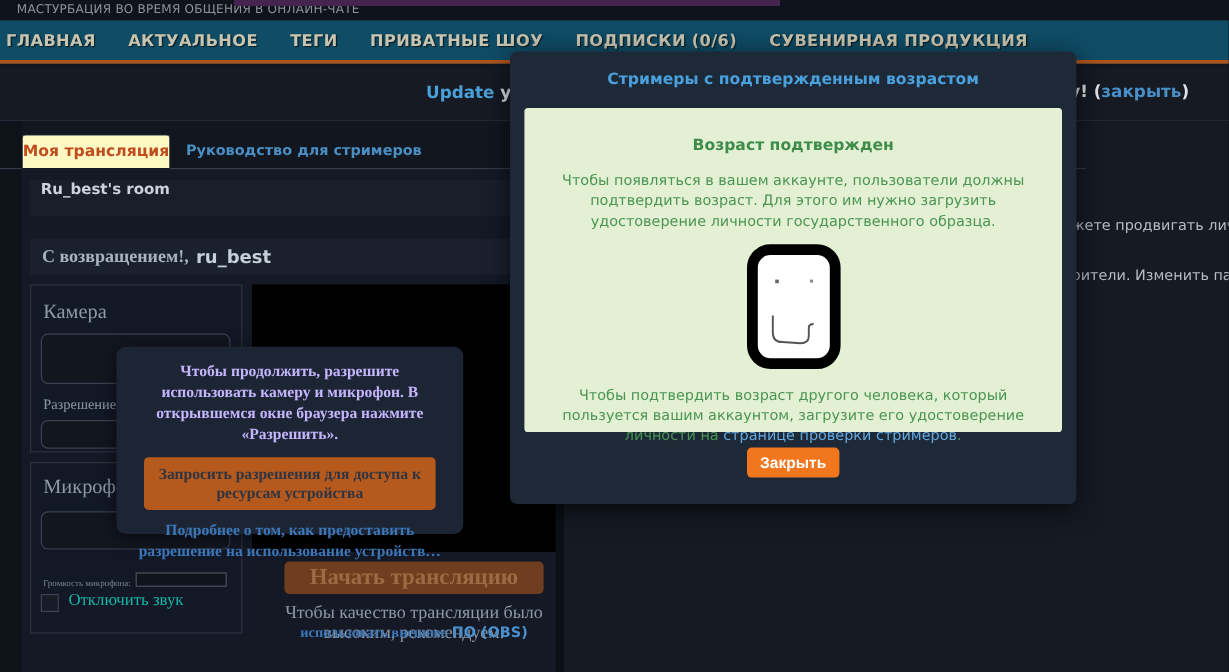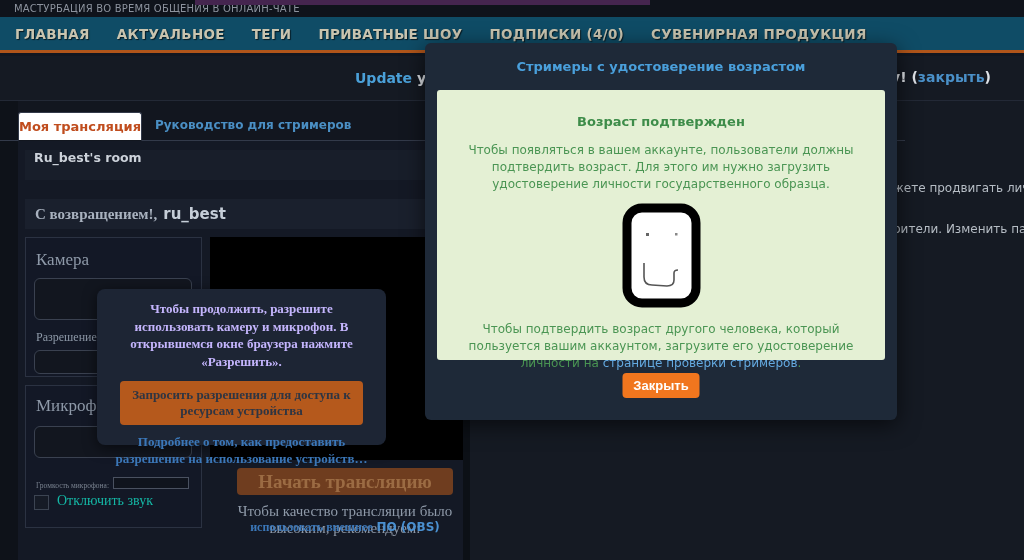--- a/index.html
+++ b/index.html
@@ -7,41 +7,41 @@
   #screen {
     position:relative; width:1024px; height:560px; overflow:hidden;
     background:#12161f; font-family:"DejaVu Sans", sans-serif;
   }
   
   .topstrip { position:absolute; left:0; top:0; width:1024px; height:17px; background:#0f131b; }
   .topstrip .tagline { position:absolute; left:14px; top:3px; font-size:10px; color:#8d939e; letter-spacing:.2px; }
   .purple-strip { position:absolute; left:195px; top:0; width:455px; height:5px; background:#45254f; }
   
   .nav { position:absolute; left:0; top:17px; width:1024px; height:36px; background:#0f4c66;
-         border-bottom:3px solid #b0551a; display:flex; align-items:center; gap:27px; padding-left:15px; }
+         border-bottom:3px solid #b0551a; display:flex; align-items:center; gap:27px; padding-left:5px; }
   .nav-item { font-size:13.5px; font-weight:bold; color:#c9c4af; letter-spacing:.3px;
               text-shadow:1px 1px 1px rgba(0,0,0,.65); cursor:pointer; white-space:nowrap; }
   
   .banner { position:absolute; left:0; top:56px; width:1024px; height:44px; background:#151a23; }
   .banner .upd { position:absolute; left:355px; top:14px; font-size:14px; font-weight:bold; }
   .banner .upd .blue { color:#4aa0d8; }
   .banner .upd .white { color:#dfe3e8; }
   .banner .right-frag { position:absolute; left:891px; top:13px; font-size:14px; font-weight:bold; color:#dfe3e8; }
   .banner .right-frag .lnk { color:#4a90c8; font-weight:bold; cursor:pointer; }
   .hr1 { position:absolute; left:0; top:100px; width:1024px; height:1px; background:#232936; }
   
   .left-gutter { position:absolute; left:0; top:101px; width:18px; height:459px; background:#0e1219; }
   .content-col { position:absolute; left:18px; top:141px; width:447px; height:419px; background:#141925; }
   .col-divider { position:absolute; left:463px; top:101px; width:7px; height:459px; background:#0c1016; }
   .right-col { position:absolute; left:470px; top:101px; width:554px; height:459px; background:#151a23; }
   .right-frag-line { position:absolute; font-size:12px; color:#b6bdc5; white-space:nowrap; }
   
   .tab-strip { position:absolute; left:0px; top:112px; width:1024px; height:29px; }
   .tab-strip .baseline { position:absolute; left:0; bottom:0; width:905px; height:1px; background:#333a4a; }
-  .tab-active { position:absolute; left:18px; top:0; width:124px; height:29px; background:#ffffff;
+  .tab-active { position:absolute; left:18px; top:0; width:124px; height:29px; background:#fef9c3;
                 border:1px solid #333a4a; border-bottom:1px solid #12161f; border-radius:3px 3px 0 0;
                 display:flex; align-items:center; justify-content:center;
                 color:#c04d1e; font-weight:bold; font-size:13px; cursor:pointer; z-index:2; }
   .tab-inactive { position:absolute; left:155px; top:6px; color:#4a8fc4; font-weight:bold; font-size:12px; cursor:pointer; }
   
   .room-header { position:absolute; left:25px; top:150px; width:438px; height:30px; background:#181e2a;
                  display:flex; padding-left:9px;
                  color:#ccd2da; font-weight:bold; font-size:12.5px; }
   .welcome-bar { position:absolute; left:25px; top:199px; width:438px; height:30px; background:#1a202d;
                  display:flex; align-items:center; padding-left:10px; }
@@ -108,21 +108,21 @@
   <div class="topstrip">
     <span class="tagline">МАСТУРБАЦИЯ ВО ВРЕМЯ ОБЩЕНИЯ В ОНЛАЙН-ЧАТЕ</span>
   </div>
   <div class="purple-strip"></div>
 
   <div class="nav">
     <span class="nav-item">ГЛАВНАЯ</span>
     <span class="nav-item">АКТУАЛЬНОЕ</span>
     <span class="nav-item">ТЕГИ</span>
     <span class="nav-item">ПРИВАТНЫЕ ШОУ</span>
-    <span class="nav-item">ПОДПИСКИ (4/0)</span>
+    <span class="nav-item">ПОДПИСКИ (0/6)</span>
     <span class="nav-item">СУВЕНИРНАЯ ПРОДУКЦИЯ</span>
   </div>
 
   <div class="banner">
     <div class="upd">
       <span class="blue">Update</span>
       <span class="white">your</span>
     </div>
     <div class="right-frag">
       <span>y! (</span><span class="lnk">закрыть</span><span>)</span>
@@ -179,21 +179,21 @@
     <span class="p2">ПО (OBS)</span>
   </div>
 
   <div class="tooltip">
     <div class="msg">Чтобы продолжить, разрешите использовать камеру и микрофон. В открывшемся окне браузера нажмите «Разрешить».</div>
     <button class="perm-btn">Запросить разрешения для доступа к ресурсам устройства</button>
     <div class="help">Подробнее о том, как предоставить разрешение на использование устройств…</div>
   </div>
 
   <div class="modal">
-    <div class="modal-title">Стримеры с удостоверение возрастом</div>
+    <div class="modal-title">Стримеры с подтвержденным возрастом</div>
     <div class="green-panel">
       <div class="heading">Возраст подтвержден</div>
       <div class="body1">Чтобы появляться в вашем аккаунте, пользователи должны подтвердить возраст. Для этого им нужно загрузить удостоверение личности государственного образца.</div>
       <svg class="idcard" width="79" height="105" viewBox="0 0 79 105">
         <rect x="5" y="5" width="69" height="95" rx="15" fill="#ffffff" stroke="#000000" stroke-width="9"></rect>
         <rect x="24" y="30" width="3" height="3" fill="#666666"></rect>
         <rect x="53" y="30" width="2.5" height="2.5" fill="#888888"></rect>
         <path d="M 22 60 L 22 74 Q 22 82 30 82 L 45 83 Q 52 83 52 77 L 52 70 Q 52 67 56 67" fill="none" stroke="#555555" stroke-width="1.6"></path>
       </svg>
       <div class="body2">

